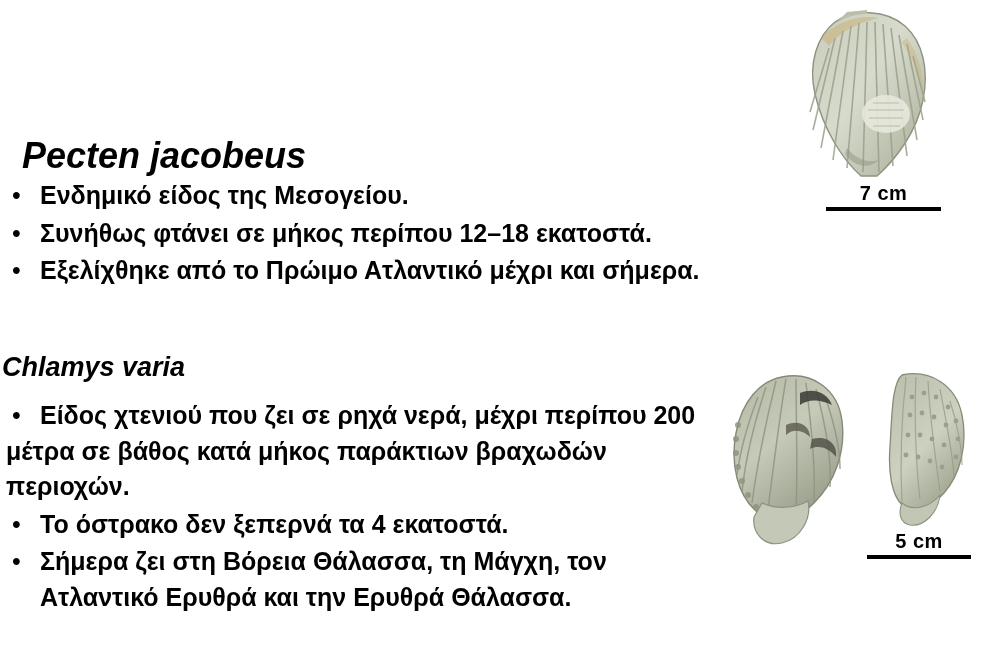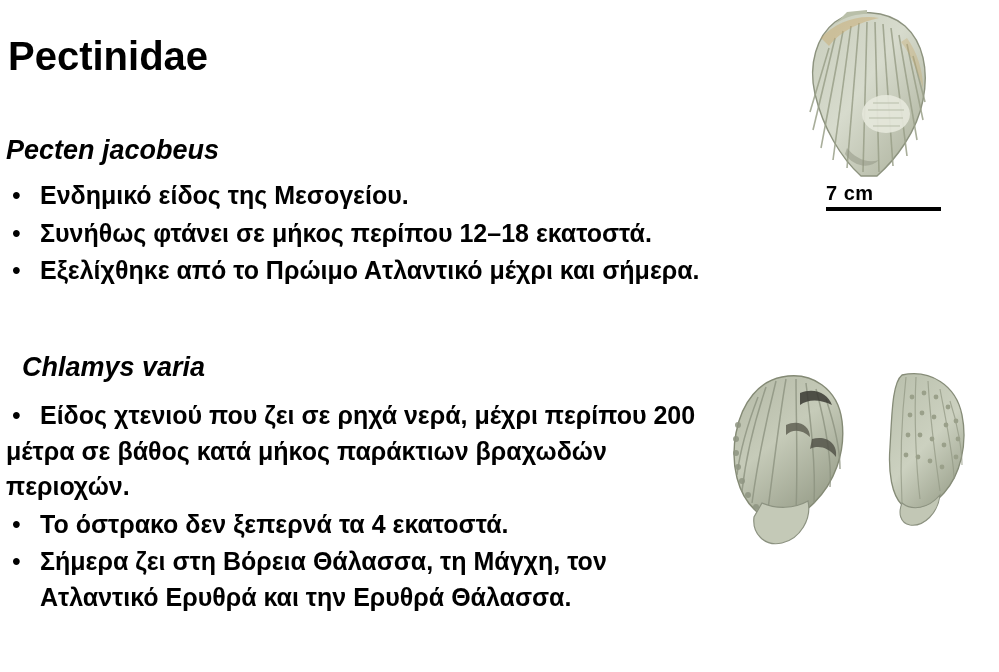--- a/index.html
+++ b/index.html
@@ -26,30 +26,30 @@
     left: 8px;
     top: 34px;
     font-size: 40px;
     font-weight: bold;
     letter-spacing: 0px;
     line-height: 1.1;
   }
 
   .species-1 {
     position: absolute;
-    left: 6px;
+    left: 22px;
     top: 135px;
-    font-size: 27px;
+    font-size: 36px;
     font-weight: bold;
     font-style: italic;
   }
 
   .species-2 {
     position: absolute;
-    left: 22px;
+    left: 2px;
     top: 352px;
     font-size: 27px;
     font-weight: bold;
     font-style: italic;
   }
 
   .bullets-1 {
     position: absolute;
     left: 6px;
     top: 178px;
@@ -102,21 +102,21 @@
   .img-chlamys {
     position: absolute;
     left: 716px;
     top: 363px;
     width: 262px;
     height: 190px;
   }
 
   .scalebar {
     position: absolute;
-    text-align: left;
+    text-align: center;
   }
   .scalebar .lbl {
     font-size: 20px;
     font-weight: bold;
     line-height: 1.1;
     letter-spacing: 0.5px;
   }
   .scalebar .rule {
     height: 4px;
     background: #000;
@@ -132,21 +132,20 @@
     left: 867px;
     top: 530px;
     width: 104px;
   }
 </style>
 </head>
 <body>
 
 <div class="slide">
 
-  <div class="title">Pectinidae</div>
 
   <div class="species-1">Pecten jacobeus</div>
 
   <div class="bullets-1">
     <div class="bullet">
       <span class="dot">•</span>
       <span class="btext">Ενδημικό είδος της Μεσογείου.</span>
     </div>
     <div class="bullet">
       <span class="dot">•</span>
@@ -287,14 +286,18 @@
         <circle cx="240" cy="94" r="2.4"></circle>
           <circle cx="190" cy="92" r="2.4"></circle>
         <circle cx="202" cy="94" r="2.4"></circle>
           <circle cx="214" cy="98" r="2.4"></circle>
         <circle cx="226" cy="104" r="2.4"></circle>
       </g>
       <path d="M186 140 C196 148 212 146 224 132 C222 150 208 164 194 162 C184 160 182 150 186 140 Z" fill="#c2c7b5" stroke="#8c9280" stroke-width="1.1"></path>
     </g>
   </svg>
 
+  <div class="scalebar scale-2">
+    <div class="lbl">5 cm</div>
+    <div class="rule"></div>
+  </div>
 
 </div>
 
 </body></html>

